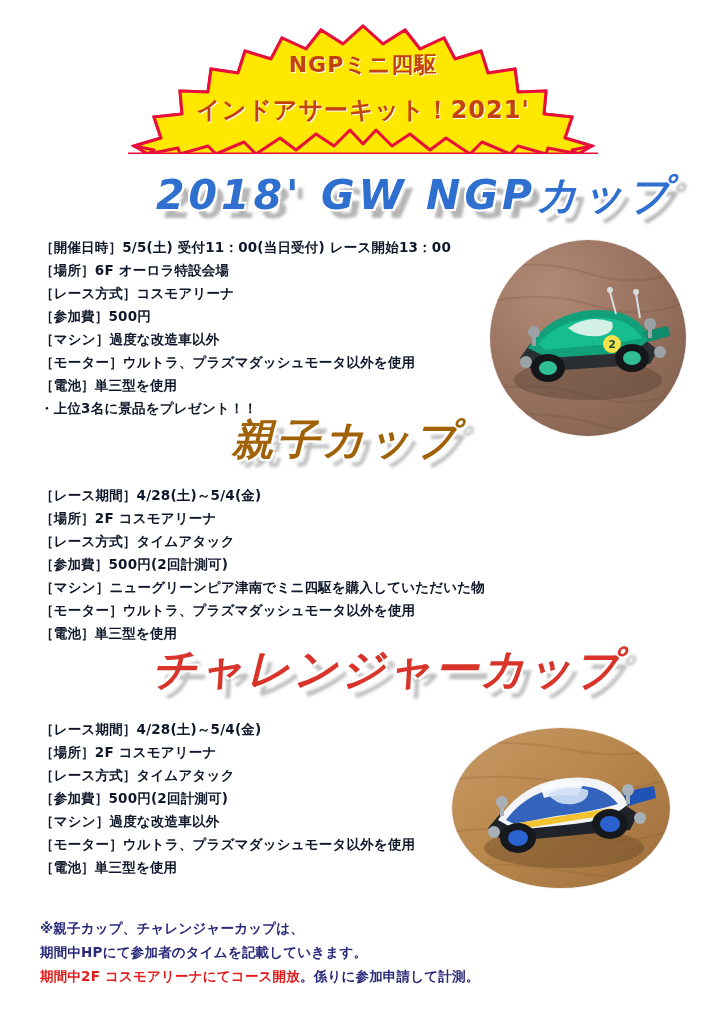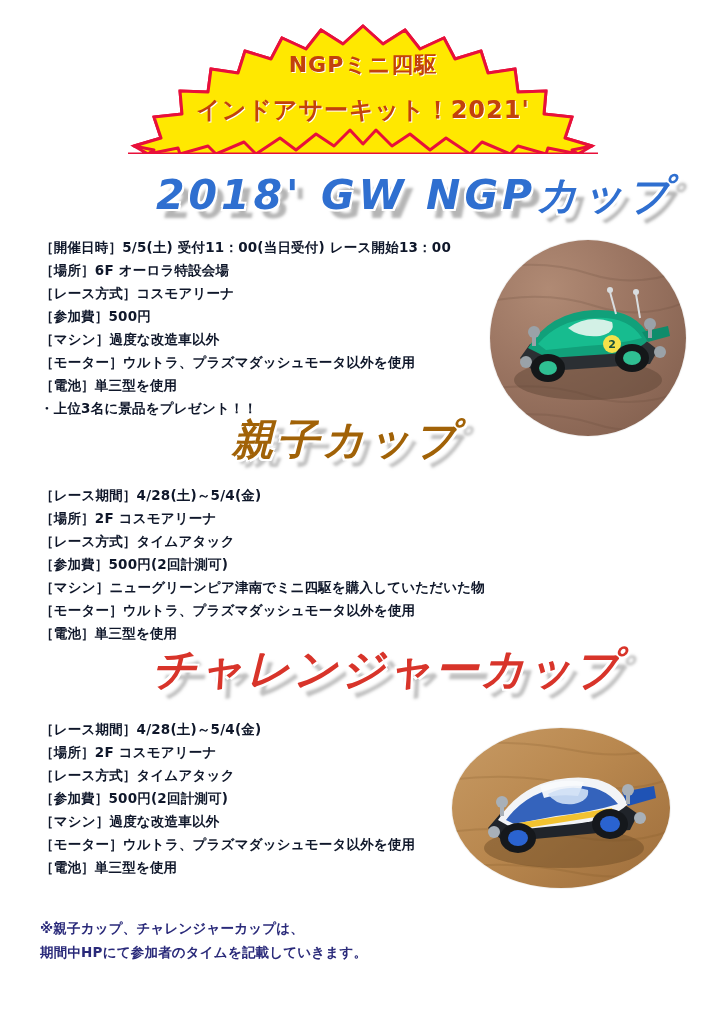--- a/index.html
+++ b/index.html
@@ -287,13 +287,16 @@
     <ellipse cx="66" cy="110" rx="18" ry="15" fill="#15181c"></ellipse>
     <ellipse cx="66" cy="110" rx="10" ry="8" fill="#2a63d0"></ellipse>
     <ellipse cx="158" cy="96" rx="18" ry="15" fill="#15181c"></ellipse>
     <ellipse cx="158" cy="96" rx="10" ry="8" fill="#2a63d0"></ellipse>
   </svg>
 </div>
 
 <div class="footer-notes">
   <div class="row">※親子カップ、チャレンジャーカップは、</div>
   <div class="row">期間中HPにて参加者のタイムを記載していきます。</div>
+  <div class="row">
+    <span class="seg-red">期間中2F コスモアリーナにて</span><span class="seg-red">コース開放</span><span class="seg-blue">。係りに参加申請して計測。</span>
+  </div>
 </div>
 
 </body></html>

